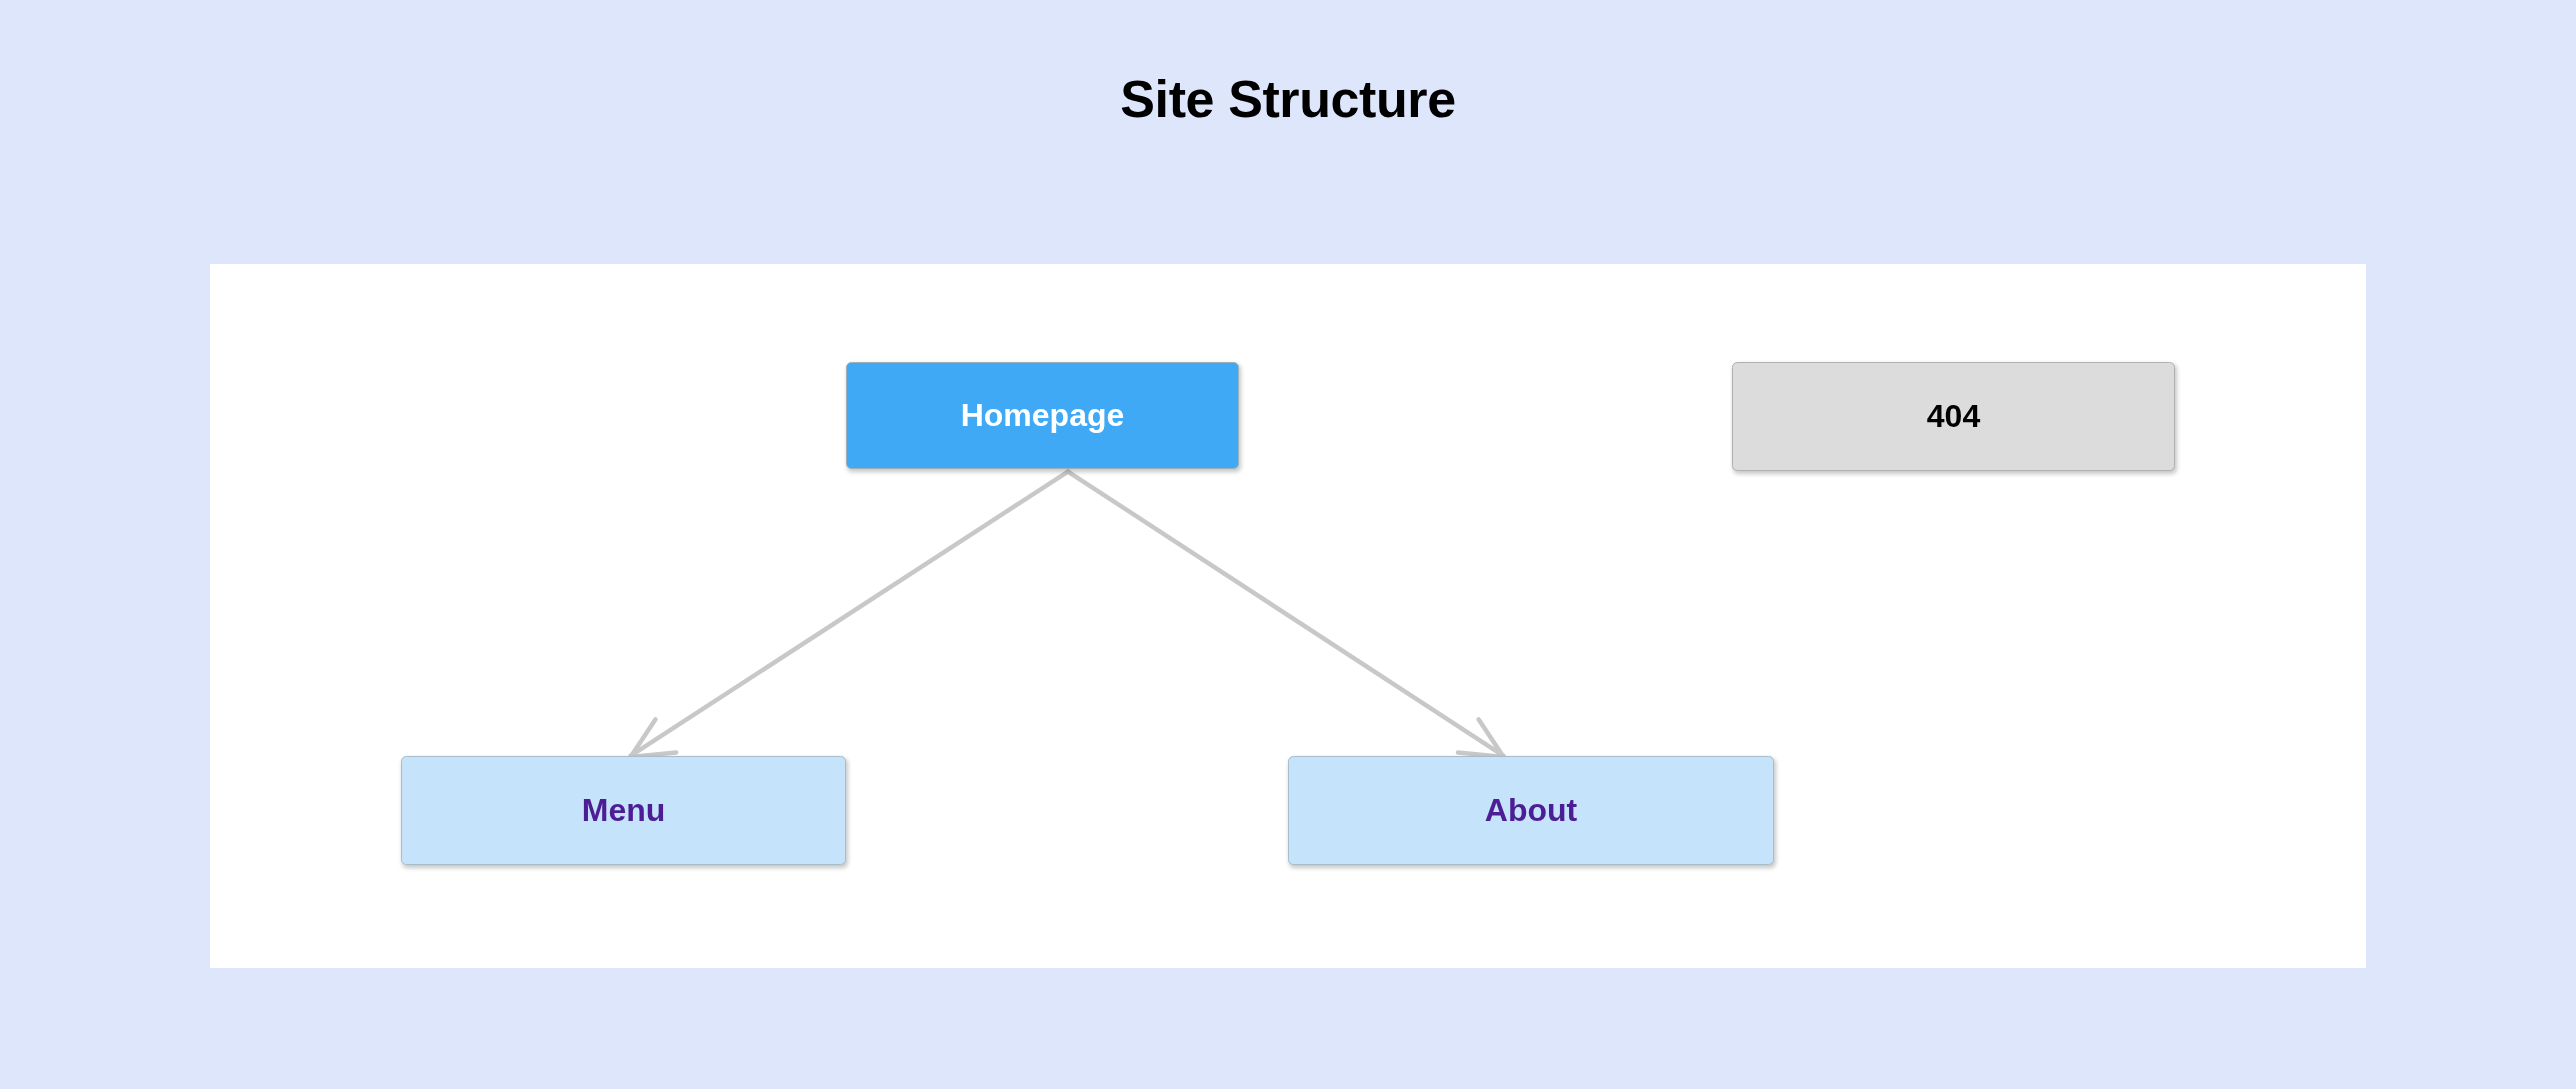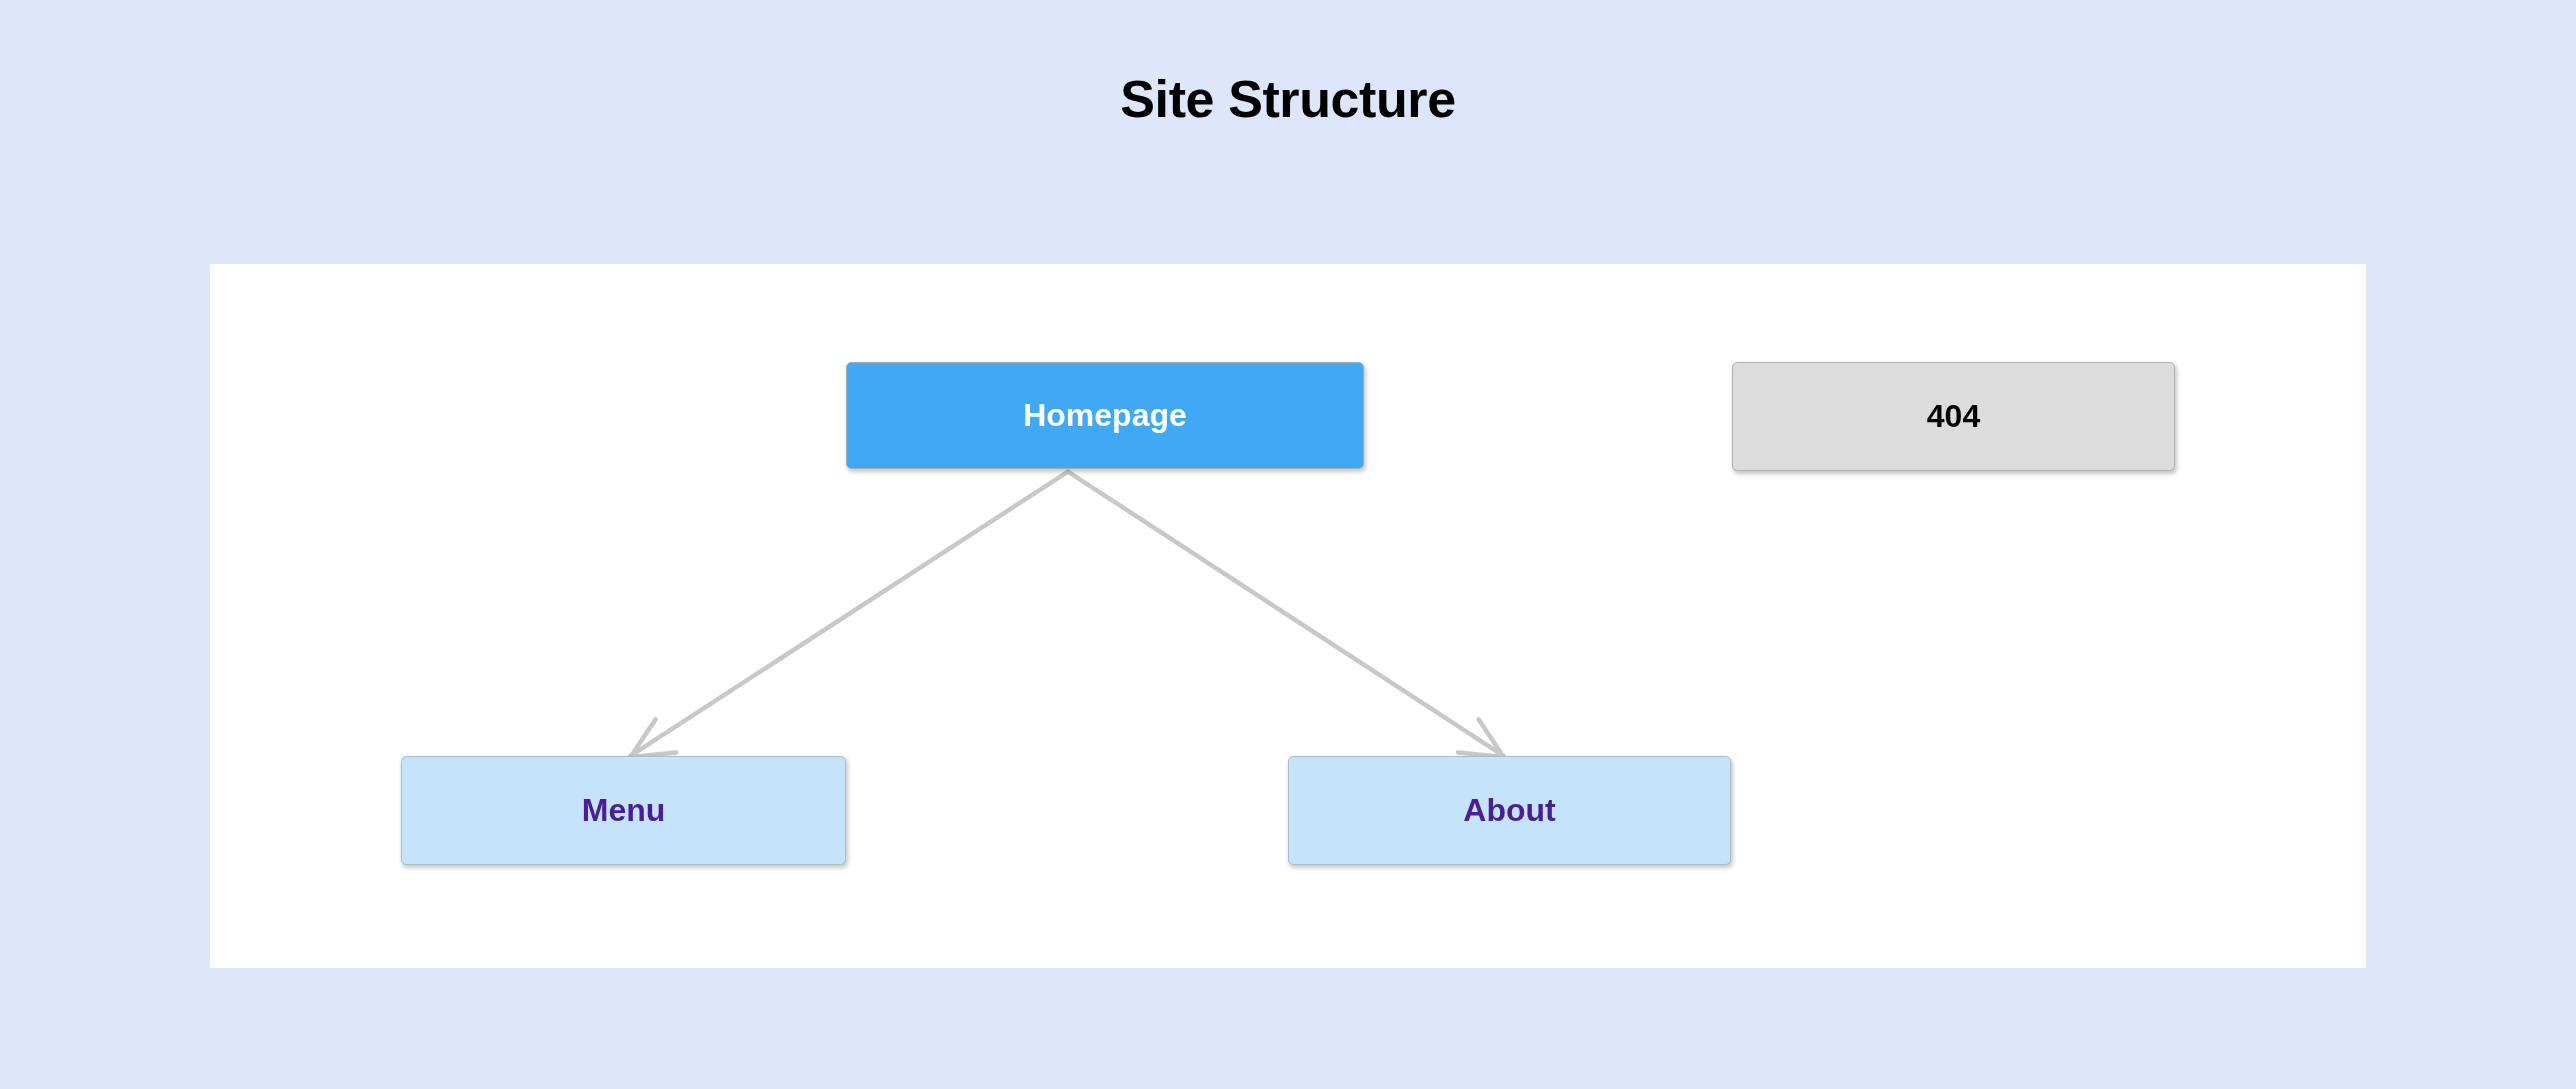--- a/index.html
+++ b/index.html
@@ -94,30 +94,30 @@
       <path d="M 959 232 L 470 550" stroke="#c8c8c8" stroke-width="5" fill="none" stroke-linecap="round"></path>
       <path d="M 498 509 L 470 551 L 521 546" stroke="#c8c8c8" stroke-width="5" fill="none" stroke-linecap="round" stroke-linejoin="round"></path>
     </g>
 
     <g>
       <path d="M 959 232 L 1446 550" stroke="#c8c8c8" stroke-width="5" fill="none" stroke-linecap="round"></path>
       <path d="M 1418 509 L 1446 551 L 1395 546" stroke="#c8c8c8" stroke-width="5" fill="none" stroke-linecap="round" stroke-linejoin="round"></path>
     </g>
   </svg>
 
-  <div class="node node-root" style="left:636px; top:98px; width:518px; height:107px;">
+  <div class="node node-root" style="left:636px; top:98px; width:393px; height:107px;">
     <span>Homepage</span>
   </div>
 
   <div class="node node-orphan" style="left:1522px; top:98px; width:443px; height:109px;">
     <span>404</span>
   </div>
 
   <div class="node node-child" style="left:191px; top:492px; width:445px; height:109px;">
     <span>Menu</span>
   </div>
 
-  <div class="node node-child" style="left:1078px; top:492px; width:443px; height:109px;">
+  <div class="node node-child" style="left:1078px; top:492px; width:486px; height:109px;">
     <span>About</span>
   </div>
 
 </div>
 
 
 </body></html>

